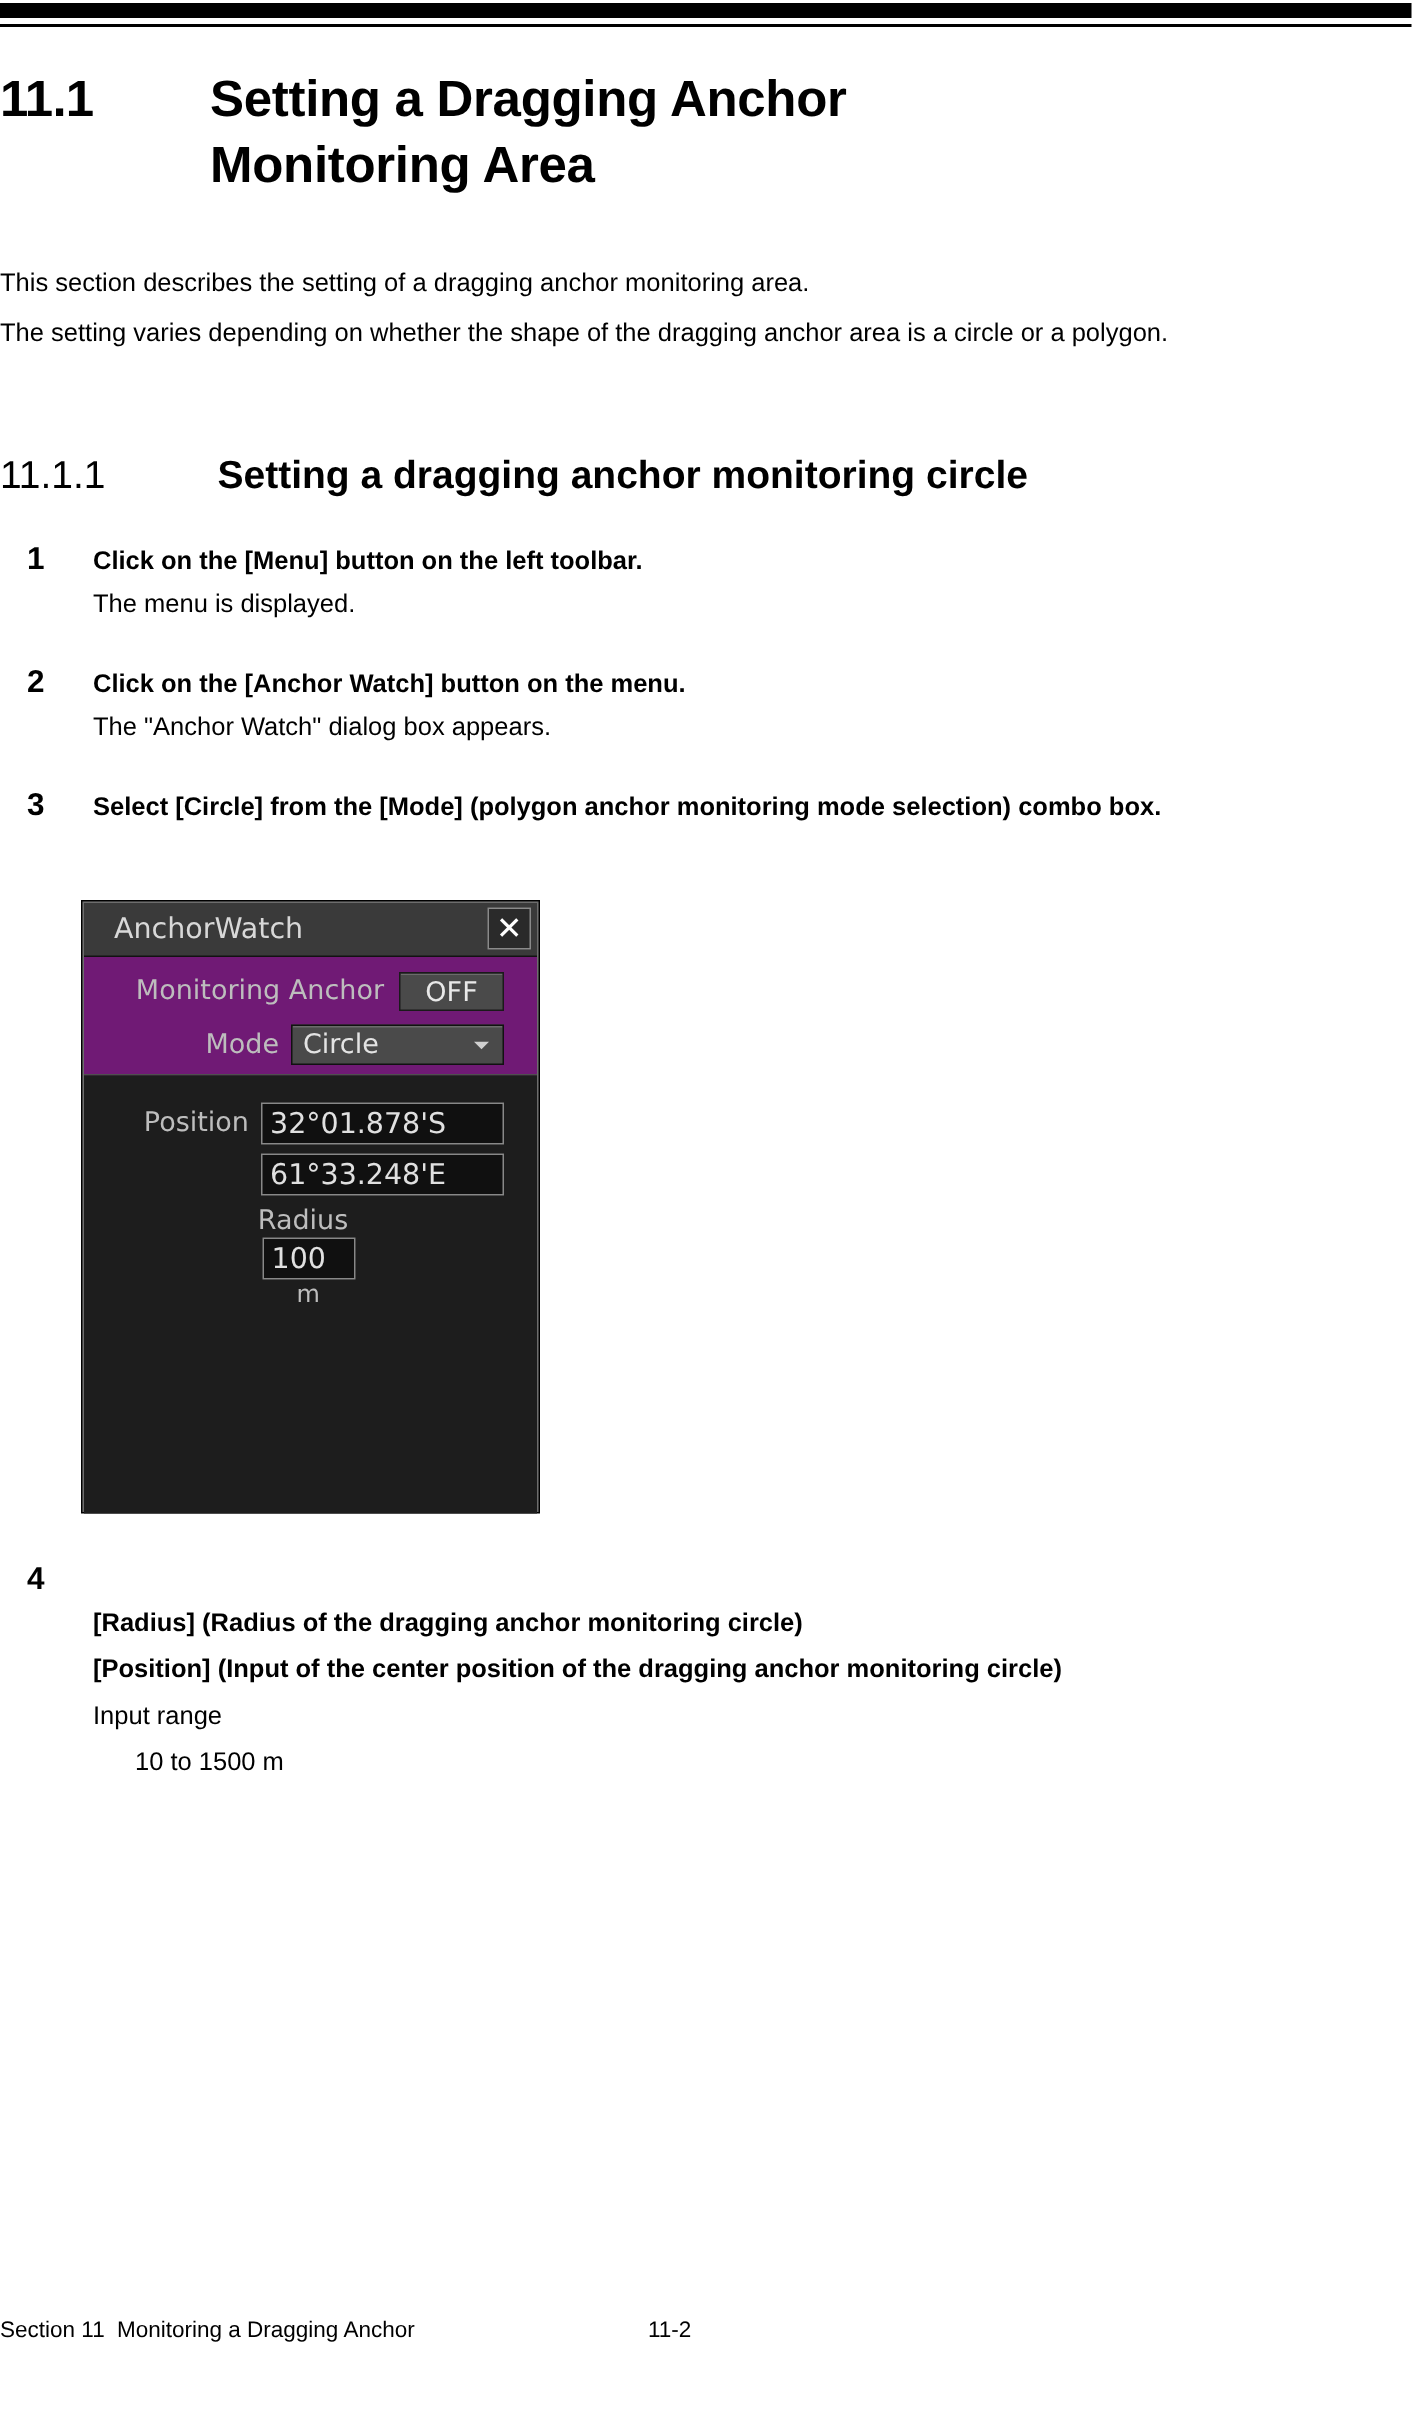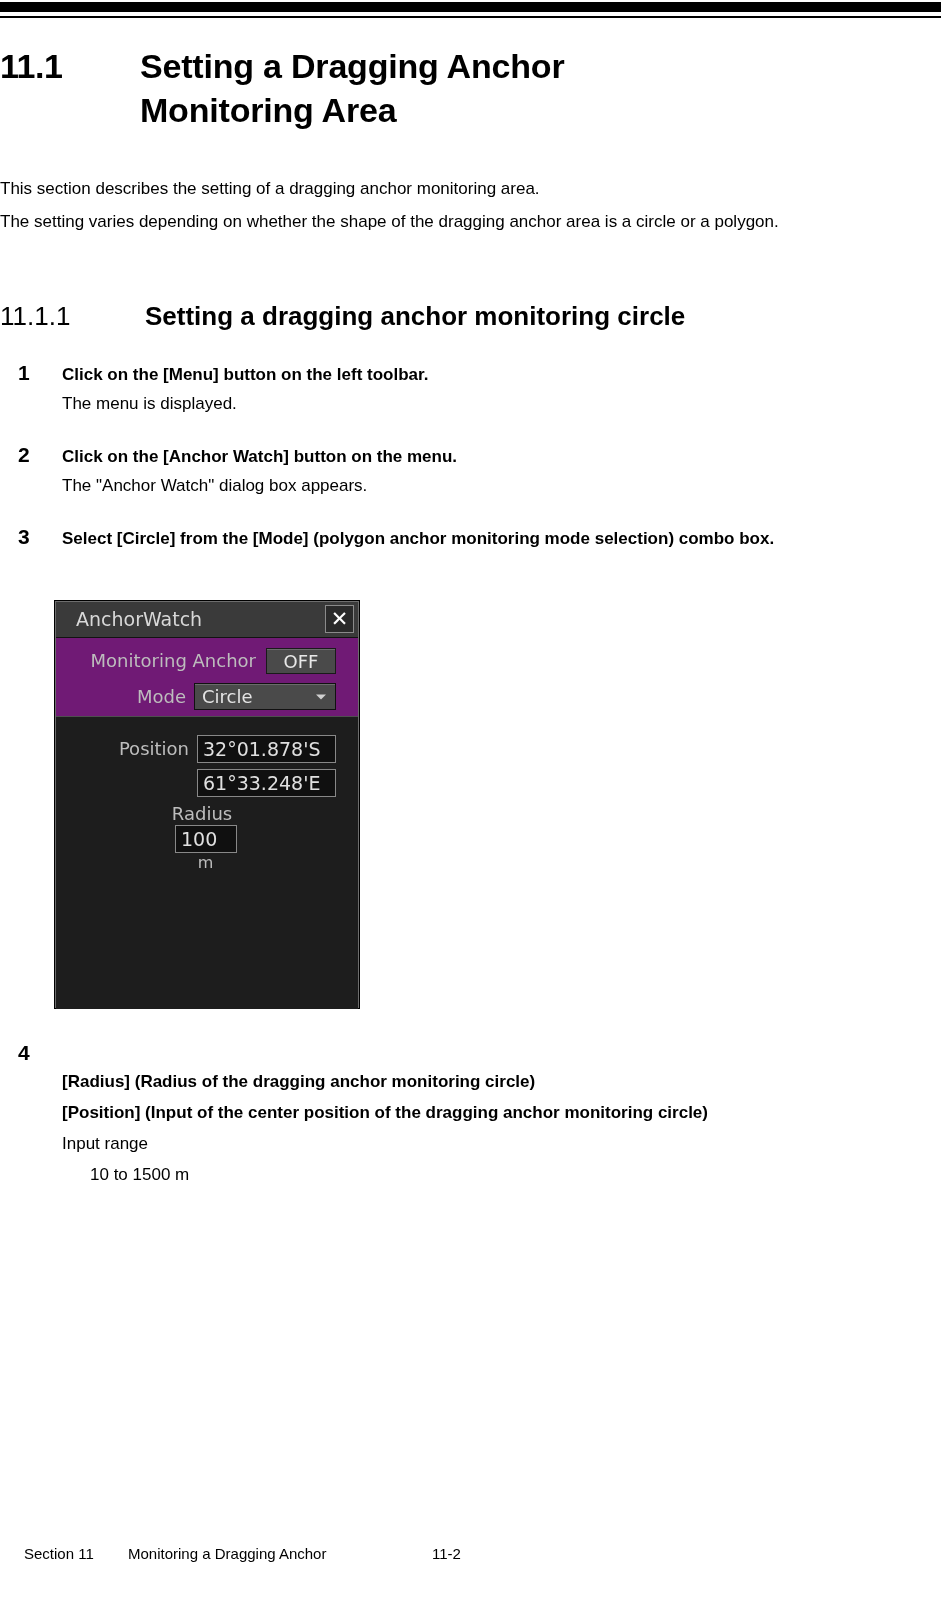--- a/index.html
+++ b/index.html
@@ -263,40 +263,40 @@
     height: 28px;
     background: #101010;
     border: 1px solid #888888;
     color: #e0e0e0;
     font-size: 19px;
     display: flex;
     align-items: center;
     box-sizing: border-box;
     padding-left: 5px;
   }
-  .field-pos { width: 139px; text-align: center; }
+  .field-pos { width: 162px; text-align: center; }
   .field-radius { width: 62px; }
   .unit {
     color: #bdbdbd;
     font-size: 16px;
     margin-left: 7px;
   }
   .spacer-right { width: 12px; flex: none; }
 
   
   .footer {
     position: absolute;
     left: 0px;
     top: 1545px;
     width: 941px;
     font-size: 15px;
     display: flex;
     align-items: baseline;
   }
-  .footer-section { width: 104px; flex: none; padding-left: 24px; }
+  .footer-section { width: 78px; flex: none; }
   .footer-title { flex: none; }
   .footer-page {
     position: absolute;
     left: 432px;
     top: 0;
     font-size: 15px;
   }
 </style>
 </head>
 <body>

